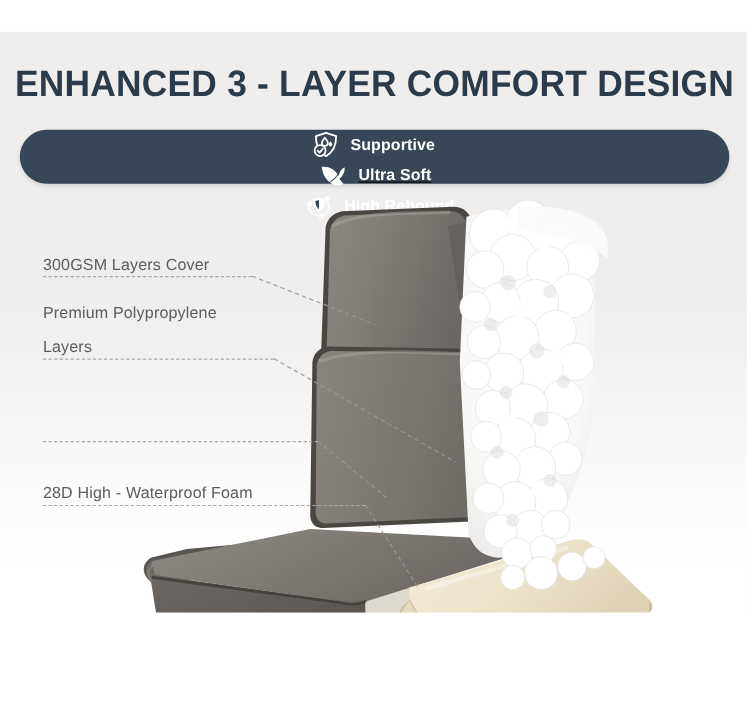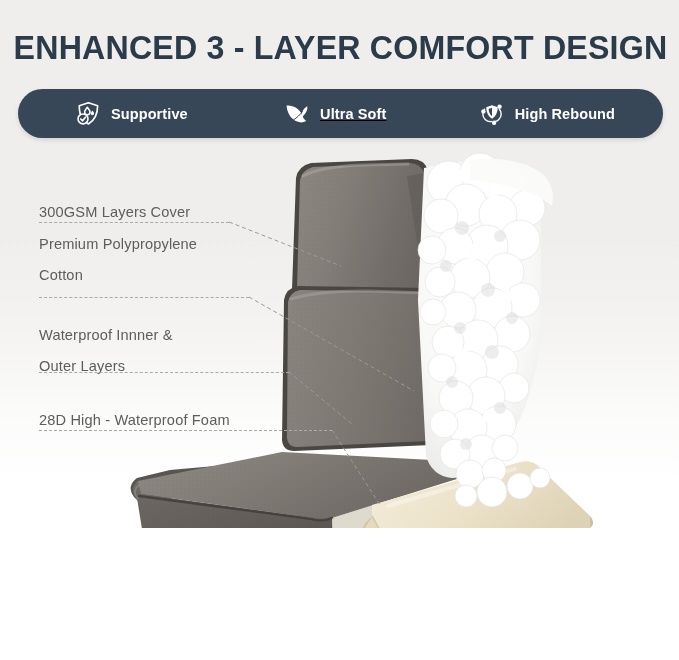--- a/index.html
+++ b/index.html
@@ -14,20 +14,21 @@
     height: 528px;
     overflow: hidden;
     font-family: "Liberation Sans", sans-serif;
     background: linear-gradient(180deg,
         #efeeec 0%,
         #efeeec 44%,
         #f4f3f2 62%,
         #fbfbfa 78%,
         #ffffff 92%,
         #ffffff 100%);
+    margin-top: 29px;
   }
 
   
   #title {
     position: absolute;
     left: 0;
     top: 29px;
     width: 679px;
     text-align: center;
     font-size: 33.5px;
@@ -48,20 +49,21 @@
     width: 645px;
     height: 49px;
     background: #384758;
     border-radius: 25px;
     box-shadow: 0 2px 4px rgba(120,120,125,0.22);
     display: flex;
     align-items: center;
     justify-content: space-between;
     box-sizing: border-box;
     padding: 0 26px 0 56px;
+    flex-direction: column;
   }
   .badge {
     display: flex;
     align-items: center;
     gap: 9px;
     flex: 0 0 auto;
   }
   .badge-icon {
     width: 28px;
     height: 28px;
@@ -92,21 +94,21 @@
   .callout-line { display: block; }
 
   
   .dash-rule {
     position: absolute;
     height: 0;
     border-top: 1px dashed #a9a9a9;
   }
 
   #callout-1 { left: 39px; top: 197px; }
-  #callout-2 { left: 39px; top: 229px; }
+  #callout-2 { left: 39px; top: 241px; }
   #callout-3 { left: 39px; top: 320px; }
   #callout-4 { left: 39px; top: 405px; }
 
   #rule-1 { left: 39px; top: 222px; width: 190px; }
   #rule-2 { left: 39px; top: 297px; width: 210px; }
   #rule-3 { left: 39px; top: 372px; width: 250px; }
   #rule-4 { left: 39px; top: 430px; width: 293px; }
 
   
   #leaders {
@@ -408,28 +410,24 @@
     </g>
   </svg>
 
   <div class="callout" id="callout-1">
     <span class="callout-line">300GSM Layers Cover</span>
   </div>
   <div class="dash-rule" id="rule-1"></div>
 
   <div class="callout" id="callout-2">
     <span class="callout-line">Premium Polypropylene</span>
-    <span class="callout-line">Cotton</span>
+    <span class="callout-line">Layers</span>
   </div>
   <div class="dash-rule" id="rule-2"></div>
 
-  <div class="callout" id="callout-3">
-    <span class="callout-line">Waterproof Innner &amp;</span>
-    <span class="callout-line">Outer Layers</span>
-  </div>
   <div class="dash-rule" id="rule-3"></div>
 
   <div class="callout" id="callout-4">
     <span class="callout-line">28D High - Waterproof Foam</span>
   </div>
   <div class="dash-rule" id="rule-4"></div>
 
 </div>
 
 </body></html>

